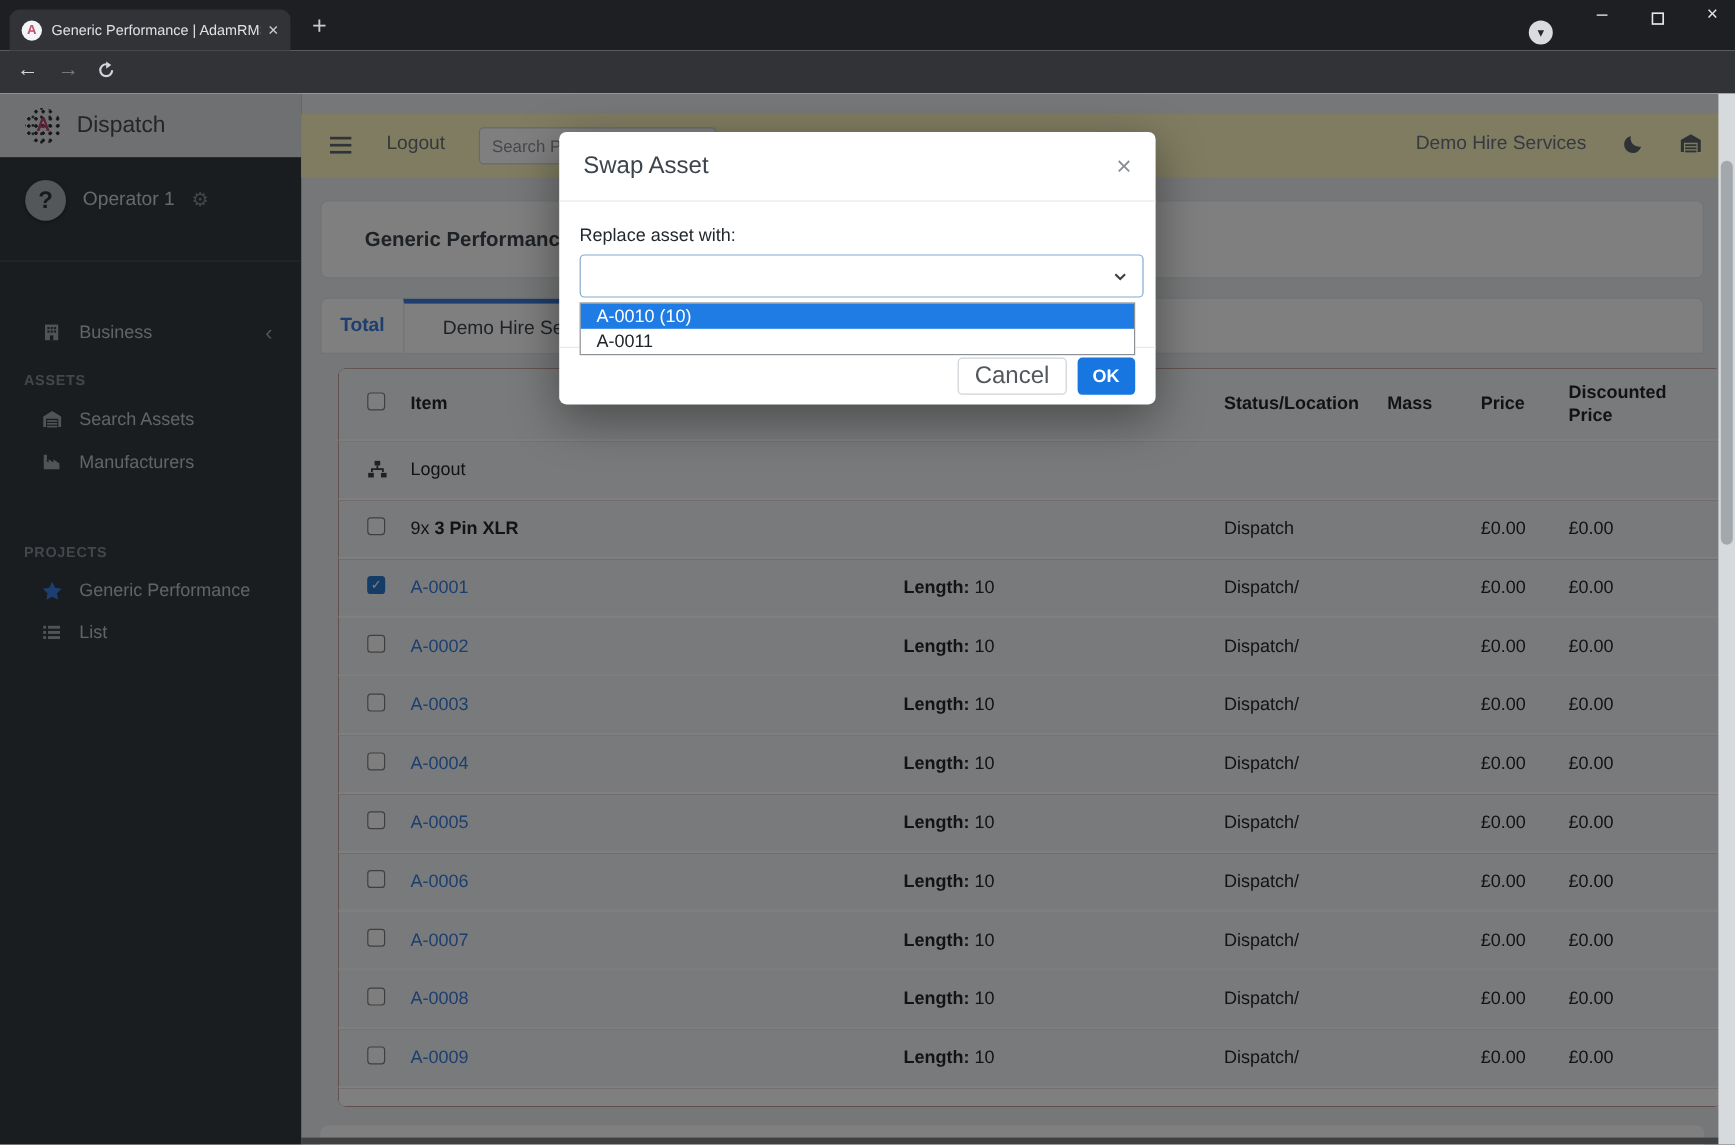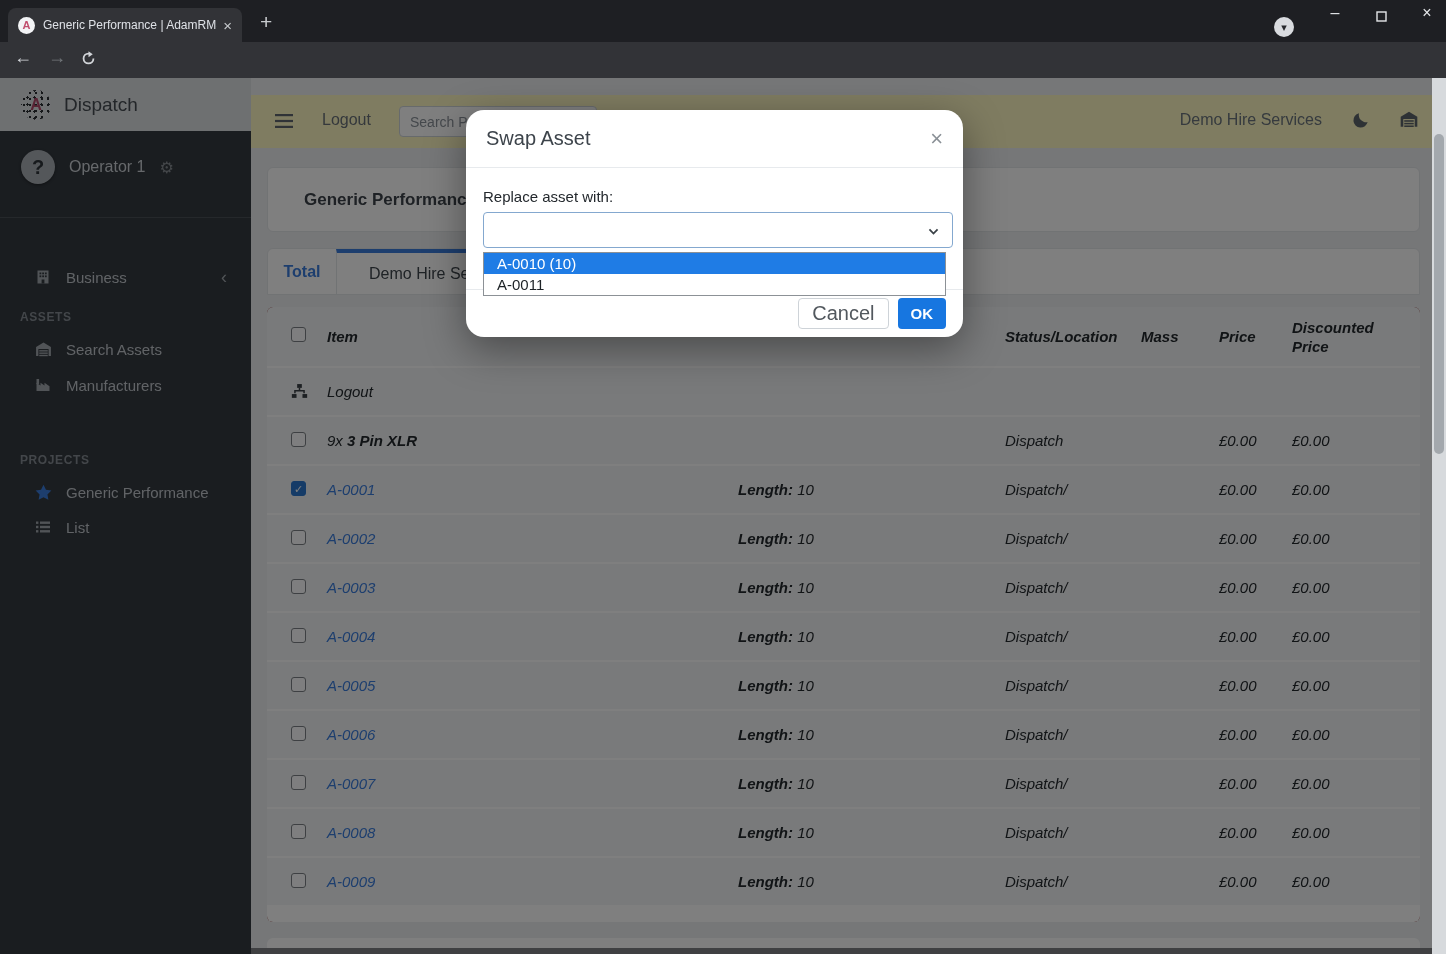--- a/index.html
+++ b/index.html
@@ -51,38 +51,38 @@
   .moon-btn{position:absolute;right:76px;top:16px;color:#5d646b;}
   .house-btn{position:absolute;right:27px;top:15px;color:#5d646b;}
 
   
   .card-project{position:absolute;left:267px;top:89px;width:1153px;height:65px;background:#fff;border:1px solid #e3e6e9;border-radius:6px;display:flex;align-items:center;}
   .proj-title{font-size:17px;font-weight:bold;color:#3c434a;padding-left:36px;}
   .tabrow{position:absolute;left:267px;top:170px;width:1153px;height:47px;background:#fff;border:1px solid #e3e6e9;border-radius:6px 6px 0 0;display:flex;}
   .tab-total{width:68px;display:flex;align-items:center;justify-content:center;color:#3b7ddd;font-weight:bold;font-size:16px;}
   .tab-active{width:296px;border-left:1px solid #e3e6e9;border-right:1px solid #e3e6e9;border-top:4px solid #3b7ddd;display:flex;align-items:center;color:#3f464d;font-size:16px;padding-left:32px;background:#fff;white-space:nowrap;overflow:hidden;}
 
-  .card-table{position:absolute;left:267px;top:229px;width:1153px;height:615px;background:#7f1d1d;border-radius:6px;overflow:hidden;font-style:italic;}
+  .card-table{position:absolute;left:282px;top:229px;width:1153px;height:615px;background:#7f1d1d;border-radius:6px;overflow:hidden;}
   .trow{display:grid;grid-template-columns:36px 411px 267px 136px 78px 73px 1fr;padding:0 24px;align-items:center;background:#f3f5f6;border-bottom:2px solid #fff;height:49px;font-size:15px;color:#23282d;}
   .trow.thead{height:61px;font-weight:bold;}
   .thead .hcell{line-height:19px;}
   .cb{width:15px;height:15px;border:1.5px solid #7d8186;border-radius:3px;background:#fcfdfe;display:inline-block;}
   .cb.checked{background:#2b77cf;border-color:#2b77cf;position:relative;}
   .cb.checked::after{content:"✓";position:absolute;left:0;top:0;right:0;bottom:0;color:#fff;font-size:11px;font-weight:bold;text-align:center;line-height:15px;}
   .asset-link{color:#3b7ddd;text-decoration:none;}
   .gicon{color:#3a4046;display:flex;}
   .filler{background:#fff;height:15px;}
   .card-bottom{position:absolute;left:267px;top:860px;width:1153px;height:70px;background:#fff;border-radius:6px;}
   .dark-strip{position:absolute;left:251px;right:0;top:870px;height:6px;background:#7e8084;}
 
   
   .backdrop{position:absolute;left:0;top:0;right:0;bottom:0;background:rgba(0,0,0,0.5);z-index:50;}
   .pg-scrollbar{position:absolute;right:0;top:0;bottom:0;width:14px;background:#d7dadd;z-index:60;}
   .pg-thumb{position:absolute;left:2px;right:2px;top:56px;height:320px;border-radius:7px;background:#a3a8ad;}
-  .modal{position:absolute;left:466px;top:32px;width:497px;height:227px;background:#fff;border-radius:18px;box-shadow:0 12px 40px rgba(0,0,0,.4);z-index:100;}
+  .modal{position:absolute;left:466px;top:32px;width:497px;height:227px;background:#fff;border-radius:6px;box-shadow:0 12px 40px rgba(0,0,0,.4);z-index:100;}
   .modal-header{height:58px;border-bottom:1px solid #e7eaed;display:flex;align-items:center;padding:0 20px;}
   .modal-title{font-size:20px;color:#3d444b;}
   .modal-close{margin-left:auto;color:#8a9096;font-size:22px;line-height:1;}
   .modal-body{padding:20px 10px 0 17px;}
   .modal-label{font-size:15px;color:#23282d;margin-bottom:7px;}
   .modal-select{position:relative;height:36px;border:1px solid #84a8cf;border-radius:4px;background:#fff;}
   .sel-chevron{position:absolute;right:12px;top:11px;color:#394046;}
   .modal-footer{position:absolute;left:0;right:0;bottom:0;height:48px;border-top:1px solid #e7eaed;display:flex;justify-content:flex-end;align-items:center;padding:0 17px;gap:9px;}
   .btn-cancel{height:31px;padding:0 13px;border:1px solid #ced3d8;border-radius:4px;background:#fff;color:#52585e;font-size:20px;}
   .btn-ok{height:31px;padding:0 13px;border:none;border-radius:4px;background:#1776e0;color:#fff;font-weight:bold;font-size:15px;}

